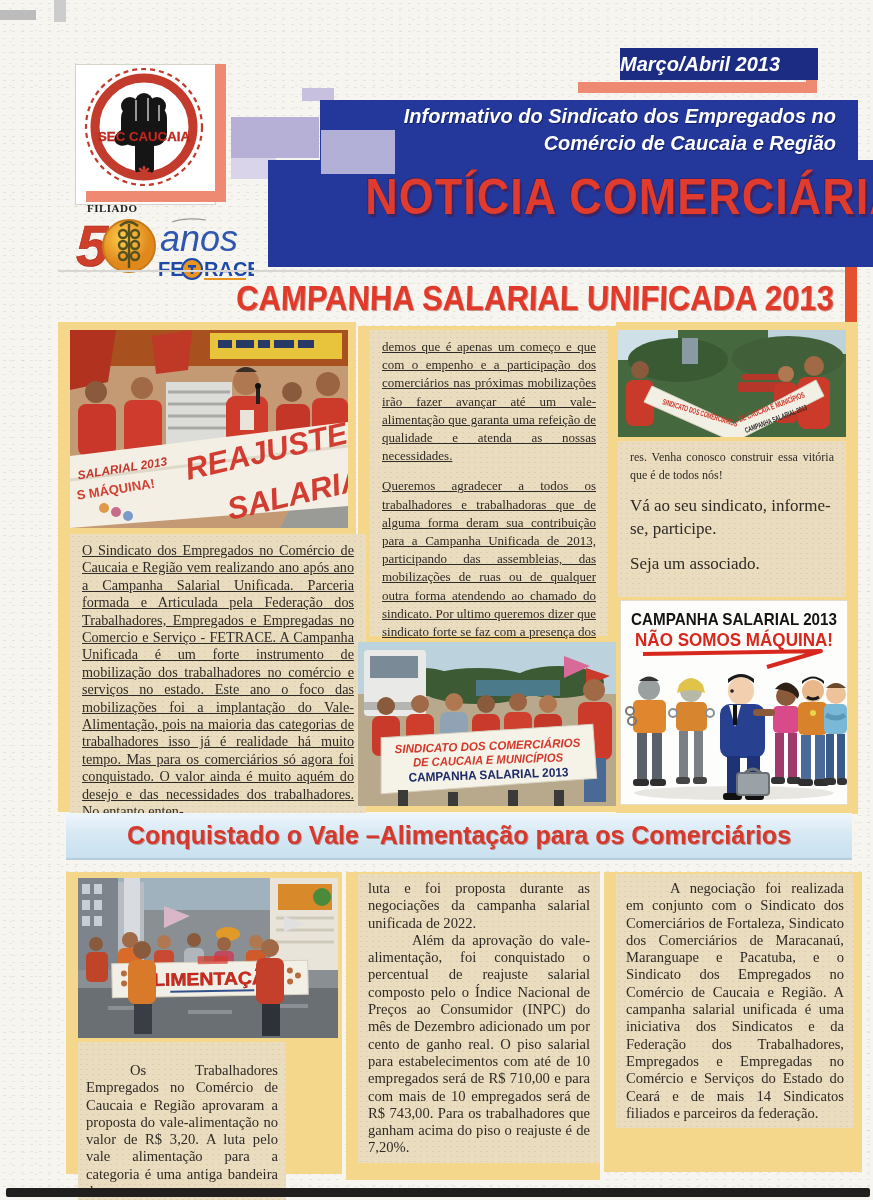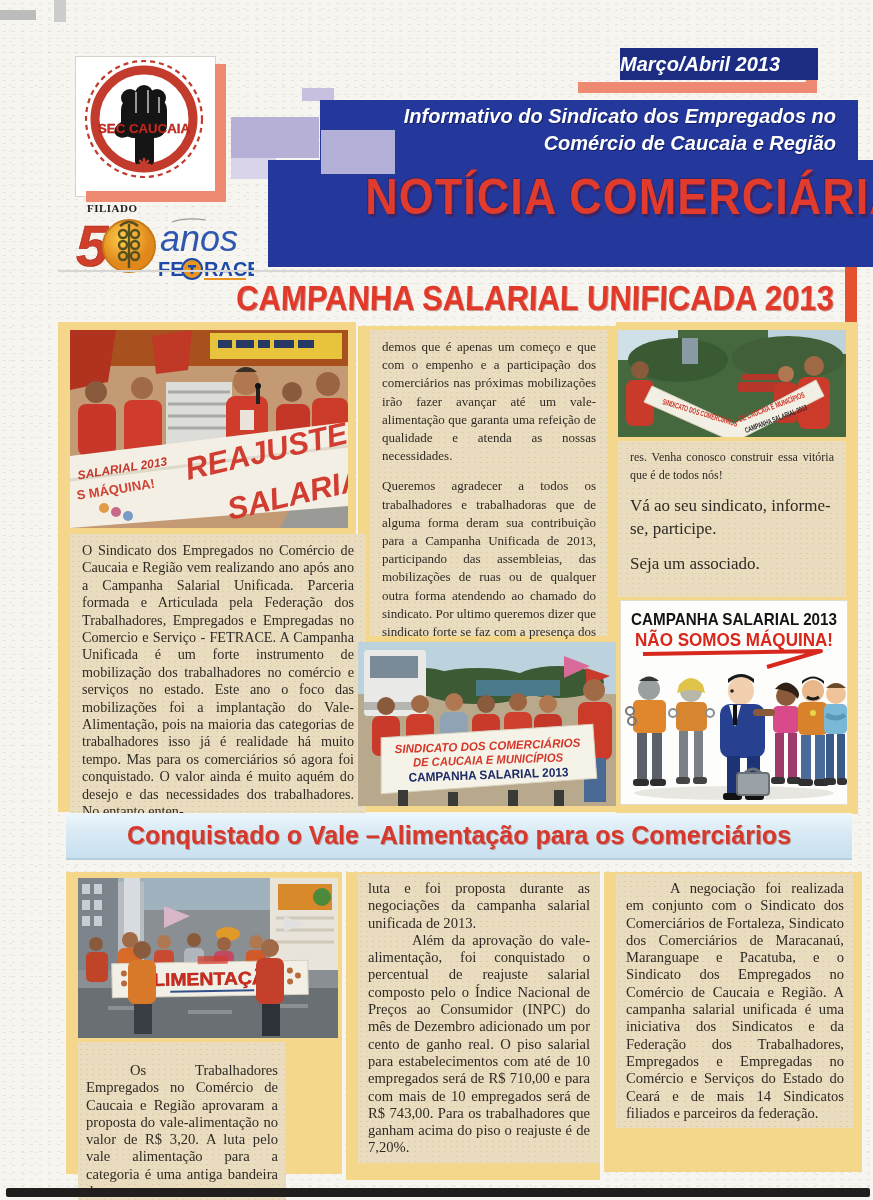--- a/index.html
+++ b/index.html
@@ -12,21 +12,21 @@
   .abs{position:absolute;}
   .beige{background-color:#eadcbe;
     background-image:radial-gradient(rgba(185,160,115,.22) 1px,transparent 1.1px);
     background-size:6px 5px;}
   .yellow{background:#f5d78c;}
   .coral{background:#ee8a72;}
   .navy{background:#24379b;}
   .serif{font-family:"Liberation Serif",serif;color:#2f2a26;}
   .just{text-align:justify;}
   
-  .logo-box{left:75px;top:56px;width:139px;height:139px;background:#fff;border:1px solid #d8d3c9;}
+  .logo-box{left:75px;top:64px;width:139px;height:139px;background:#fff;border:1px solid #d8d3c9;}
   .coral-v{left:215px;top:64px;width:11px;height:138px;}
   .coral-h{left:86px;top:191px;width:140px;height:11px;}
   .filiado{left:76px;top:202px;font:bold 11px "Liberation Serif",serif;letter-spacing:.5px;color:#1c1c1c;margin-left:11px;}
   .fetrace{left:76px;top:214px;width:178px;height:66px;}
   .date-box{left:620px;top:48px;width:198px;height:32px;display:flex;align-items:center;justify-content:flex-start;z-index:3;}
   .date-box span{color:#fff;font:bold italic 20px "Liberation Sans",sans-serif;font-style:italic;}
   .date-under{left:578px;top:82px;width:234px;height:11px;z-index:2;}
   .date-nub{left:806px;top:60px;width:11px;height:33px;z-index:1;}
   .sq{position:absolute;}
   .blueA{left:320px;top:100px;width:538px;height:62px;z-index:2;}
@@ -39,21 +39,21 @@
   .hairline{left:58px;top:270px;width:792px;height:2px;background:#d8d6d2;}
   .campanha-head{left:225px;top:281px;width:620px;text-align:center;color:#e23a2a;
     font:bold 31px "Liberation Sans",sans-serif;transform:scaleY(1.12) skewX(-2deg);white-space:nowrap;
     text-shadow:1px 1px 0 rgba(150,25,10,.45);}
   .orange-strip{left:845px;top:262px;width:12px;height:66px;background:#e4512f;}
   
   .photo{overflow:hidden;background:#ccc;}
   .textcol{padding:8px 12px;}
   .t1{font-size:14.2px;line-height:17.4px;}
   .t2{font-size:13px;line-height:18.2px;}
-  .t2 p,.t1 p{margin:0 0 12px 0;}
+  .t2 p,.t1 p{margin:0 0 12px 0;text-decoration:underline;}
   .t3small{font-size:12px;line-height:17.5px;margin:0 0 10px 0;}
   .t3big{font-size:17px;line-height:23px;margin:0 0 12px 0;}
   .bt{font-size:14.6px;line-height:17.3px;}
   .bt p{margin:0;}
   .indent{text-indent:44px;}
   .bluebar{left:66px;top:813px;width:786px;height:45px;
     background:linear-gradient(#eef6fb 0%,#d7e9f4 45%,#c9e0ef 100%);
     border-bottom:2px solid #b6cddc;display:flex;align-items:center;justify-content:center;}
   .bluebar span{color:#d6382b;font:bold 25px "Liberation Sans",sans-serif;
     text-shadow:1px 1px 0 rgba(140,25,12,.4);white-space:nowrap;}
@@ -439,21 +439,21 @@
           <rect x="184" y="126" width="18" height="32" fill="#2e3238"></rect>
       </g>
     </svg>
   </div>
 
   <div class="abs beige serif just bt" style="left:78px;top:1042px;width:208px;padding:20px 8px;box-sizing:border-box">
     <p class="indent">Os Trabalhadores Empregados no Comércio de Caucaia e Região aprovaram a proposta do vale-alimentação no valor de R$ 3,20. A luta pelo vale alimentação para a categoria é uma antiga bandeira de</p>
   </div>
 
   <div class="abs beige serif just bt" style="left:358px;top:874px;width:242px;padding:6px 10px;box-sizing:border-box">
-    <p>luta e foi  proposta  durante as negociações da campanha salarial unificada de 2013.</p>
+    <p>luta e foi  proposta  durante as negociações da campanha salarial unificada de 2022.</p>
     <p class="indent">Além da aprovação do vale-alimentação, foi conquistado o percentual de reajuste salarial composto pelo o Índice Nacional de Preços ao Consumidor (INPC) do mês de Dezembro adicionado um por cento de ganho real. O piso salarial para estabelecimentos com até de 10 empregados será de R$ 710,00 e para com mais de 10 empregados será de R$ 743,00. Para os trabalhadores que ganham acima do piso o reajuste é de 7,20%.</p>
   </div>
 
   <div class="abs beige serif just bt" style="left:616px;top:874px;width:238px;padding:6px 10px;box-sizing:border-box">
     <p class="indent">A negociação foi realizada em conjunto com o Sindicato dos Comerciários de Fortaleza, Sindicato dos Comerciários de Maracanaú, Maranguape e Pacatuba, e o Sindicato dos Empregados no Comércio de Caucaia e Região. A campanha salarial unificada é uma iniciativa dos Sindicatos e da Federação dos Trabalhadores, Empregados e Empregadas no Comércio e Serviços do Estado do Ceará e de mais 14 Sindicatos filiados e parceiros da federação.</p>
   </div>
 
   <div class="abs black-edge"></div>
 </div>
 

